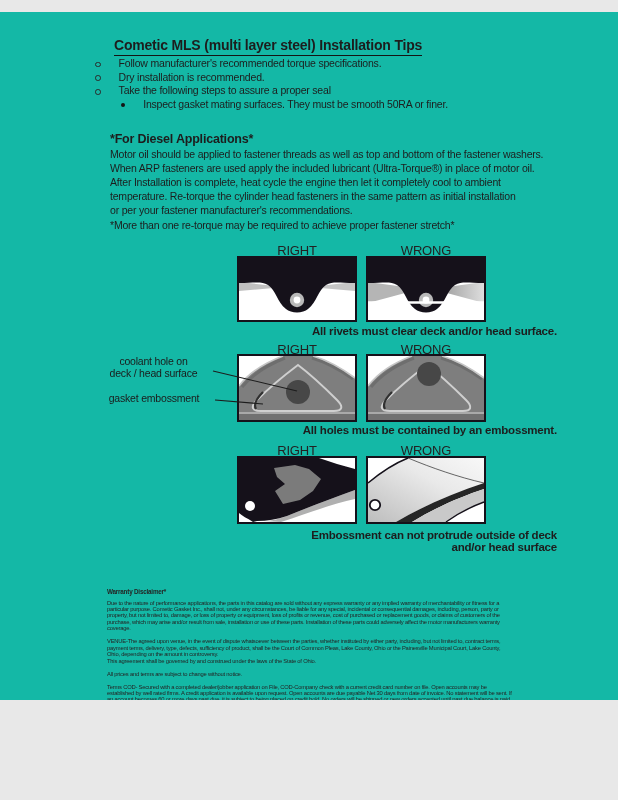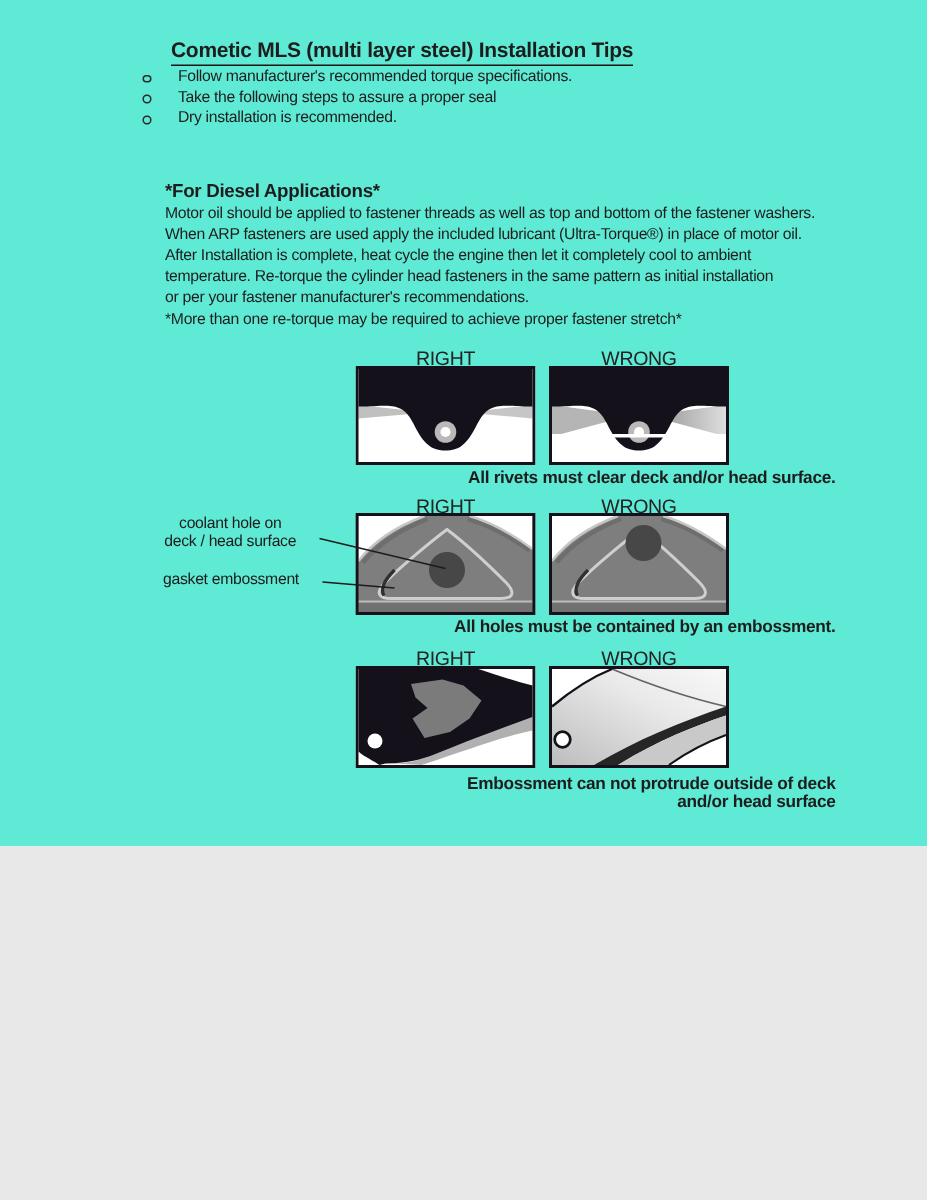--- a/index.html
+++ b/index.html
@@ -1,18 +1,18 @@
 <!DOCTYPE html>
 <html><head>
 <meta charset="utf-8">
 <style>
   html,body { margin:0; padding:0; background:#e8e8e8; }
   .page {
-    position:relative; width:618px; height:564px; margin:0 auto;
-    background:#5eead4; overflow:hidden;
+    position:relative; width:618px; height:688px; margin:12px auto;
+    background:#14b8a6; overflow:hidden;
     font-family:"Liberation Sans","DejaVu Sans",sans-serif;
     color:#1d1d1d; letter-spacing:-0.2px;
   }
   .abs { position:absolute; }
   .pre { white-space:pre-line; }
 
   .title {
     left:114px; top:25px; font-size:14px; font-weight:bold;
     border-bottom:1.8px solid #141414; padding-bottom:2px; display:inline-block;
   }
@@ -51,25 +51,29 @@
 
   <div class="abs title">Cometic MLS (multi layer steel) Installation Tips</div>
 
   <div class="abs bullets">
     <div class="b-row">
       <span class="marker circ"></span>
       <span>Follow manufacturer's recommended torque specifications.</span>
     </div>
     <div class="b-row">
       <span class="marker circ"></span>
-      <span>Take the following steps to assure a proper seal</span>
+      <span>Dry installation is recommended.</span>
     </div>
     <div class="b-row">
       <span class="marker circ"></span>
-      <span>Dry installation is recommended.</span>
+      <span>Take the following steps to assure a proper seal</span>
+    </div>
+    <div class="b-row b-sub">
+      <span class="marker dot"></span>
+      <span>Inspect gasket mating surfaces.  They must be smooth 50RA or finer.</span>
     </div>
   </div>
 
   <div class="abs diesel-h">*For Diesel Applications*</div>
   <div class="abs para pre p1">Motor oil should be applied to fastener threads as well as top and bottom of the fastener washers.
 When ARP fasteners are used apply the included lubricant (Ultra-Torque®) in place of motor oil.</div>
   <div class="abs para pre p2">After Installation is complete, heat cycle the engine then let it completely cool to ambient
 temperature. Re-torque the cylinder head fasteners in the same pattern as initial installation
 or per your fastener manufacturer's recommendations.</div>
   <div class="abs para pre p3">*More than one re-torque may be required to achieve proper fastener stretch*</div>

